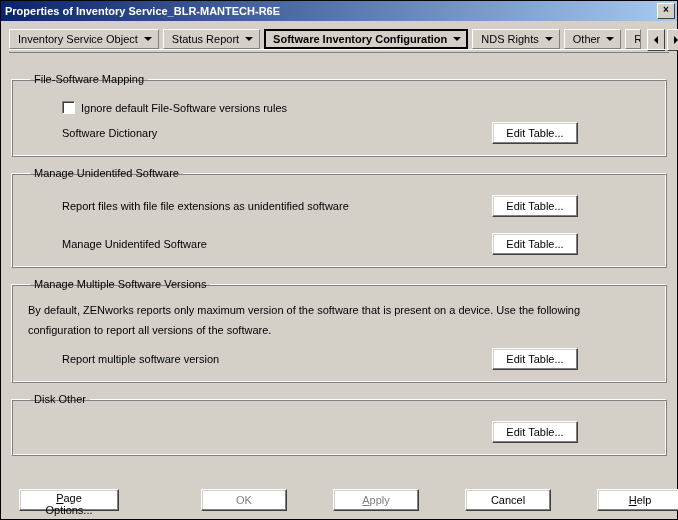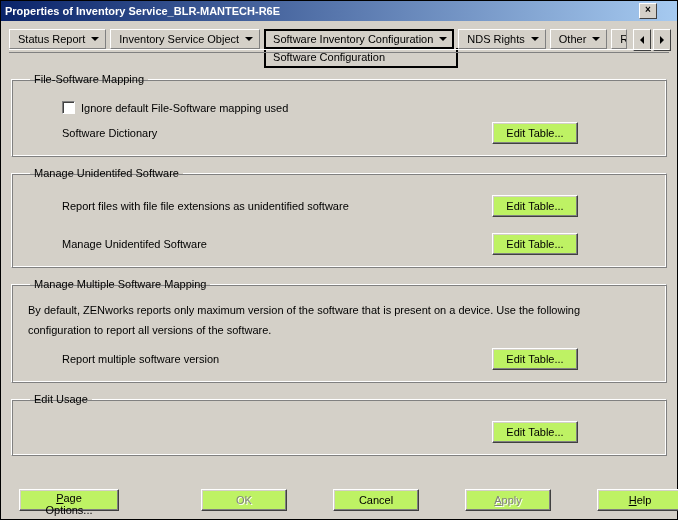--- a/index.html
+++ b/index.html
@@ -22,21 +22,21 @@
     position: relative;
   }
   .titlebar {
     height: 20px;
     background: linear-gradient(to right, #0a246a, #a6caf0);
     color: #fff;
     font-weight: bold;
     font-size: 11px;
     display: flex;
     align-items: center;
-    padding: 0 20px 0 4px;
+    padding: 0 2px 0 4px;
     justify-content: space-between;
   }
   .titlebar .title { white-space: nowrap; }
   .titlebar .btn {
     width: 16px; height: 14px;
     background: #d4d0c8;
     border: 1px solid #fff;
     border-right-color: #404040;
     border-bottom-color: #404040;
     font-family: Arial, sans-serif;
@@ -148,21 +148,21 @@
   }
   .row {
     display: flex;
     align-items: center;
     margin: 8px 0 0 0;
   }
   .row .label {
     flex: 0 0 auto;
   }
   .btn3d {
-    background: #bef264;
+    background: #ffffff;
     border: 1px solid #404040;
     border-top-color: #fff;
     border-left-color: #fff;
     box-shadow: inset -1px -1px 0 #808080, inset 1px 1px 0 #d4d0c8;
     padding: 2px 12px;
     font-size: 11px;
     min-width: 86px;
     height: 22px;
     box-sizing: border-box;
     cursor: default;
@@ -207,36 +207,33 @@
 
   <div class="titlebar">
     <span class="title">Properties of Inventory Service_BLR-MANTECH-R6E</span>
     <span class="btn">×</span>
   </div>
 
   <div class="tabstrip">
     <div class="tabline"></div>
 
     <div class="tab">
+      <span>Inventory Service Object</span>
+      <span class="tri"></span>
+    </div>
+
+    <div class="tab">
       <span>Status Report</span>
       <span class="tri"></span>
     </div>
 
-    <div class="tab">
-      <span>Inventory Service Object</span>
-      <span class="tri"></span>
-    </div>
-
     <div class="active-wrap">
       <div class="tab active">
-        <span style="font-weight:normal">Software Inventory Configuration</span>
+        <span style="font-weight:bold">Software Inventory Configuration</span>
         <span class="tri"></span>
-      </div>
-      <div class="active-sub">
-        <span>Software Configuration</span>
       </div>
     </div>
 
     <div class="tab">
       <span>NDS Rights</span>
       <span class="tri"></span>
     </div>
 
     <div class="tab">
       <span>Other</span>
@@ -256,60 +253,60 @@
         </div>
     </div>
   </div>
 
   <div class="content">
 
     <fieldset class="group">
       <legend>File-Software Mapping</legend>
       <div class="row indent">
         <span class="checkbox"></span>
-        <span class="label">Ignore default File-Software mapping used</span>
+        <span class="label">Ignore default File-Software versions rules</span>
       </div>
       <div class="row indent rowpos">
         <span class="label">Software Dictionary</span>
         <button class="btn3d edit-col">Edit Table...</button>
       </div>
     </fieldset>
 
     <fieldset class="group">
       <legend>Manage Unidentifed Software</legend>
       <div class="row indent rowpos">
         <span class="label">Report files with file file extensions as unidentified software</span>
         <button class="btn3d edit-col">Edit Table...</button>
       </div>
       <div class="row indent rowpos" style="margin-top:16px">
         <span class="label">Manage Unidentifed Software</span>
         <button class="btn3d edit-col">Edit Table...</button>
       </div>
     </fieldset>
 
     <fieldset class="group">
-      <legend>Manage Multiple Software Mapping</legend>
+      <legend>Manage Multiple Software Versions</legend>
       <div class="para">By default, ZENworks reports only maximum version of the software that is present on a device. Use the following configuration to report all versions of the software.</div>
       <div class="row indent rowpos">
         <span class="label">Report multiple software version</span>
         <button class="btn3d edit-col">Edit Table...</button>
       </div>
     </fieldset>
 
     <fieldset class="group">
-      <legend>Edit Usage</legend>
+      <legend>Disk Other</legend>
       <div class="row indent rowpos">
         <button class="btn3d edit-col">Edit Table...</button>
       </div>
     </fieldset>
 
   </div>
 
   <div class="footer">
     <button class="btn3d underline-first" style="min-width:100px">Page Options...</button>
     <span class="gap"></span>
     <button class="btn3d disabled">OK</button>
+    <button class="btn3d disabled underline-first">Apply</button>
     <button class="btn3d">Cancel</button>
-    <button class="btn3d disabled underline-first">Apply</button>
     <button class="btn3d underline-first">Help</button>
   </div>
 
 </div>
 
 </body></html>

